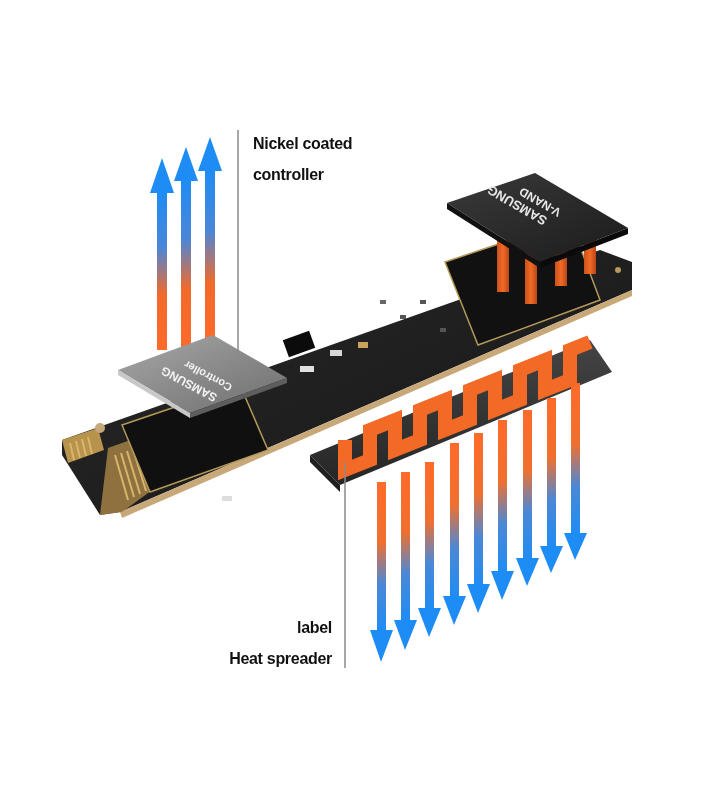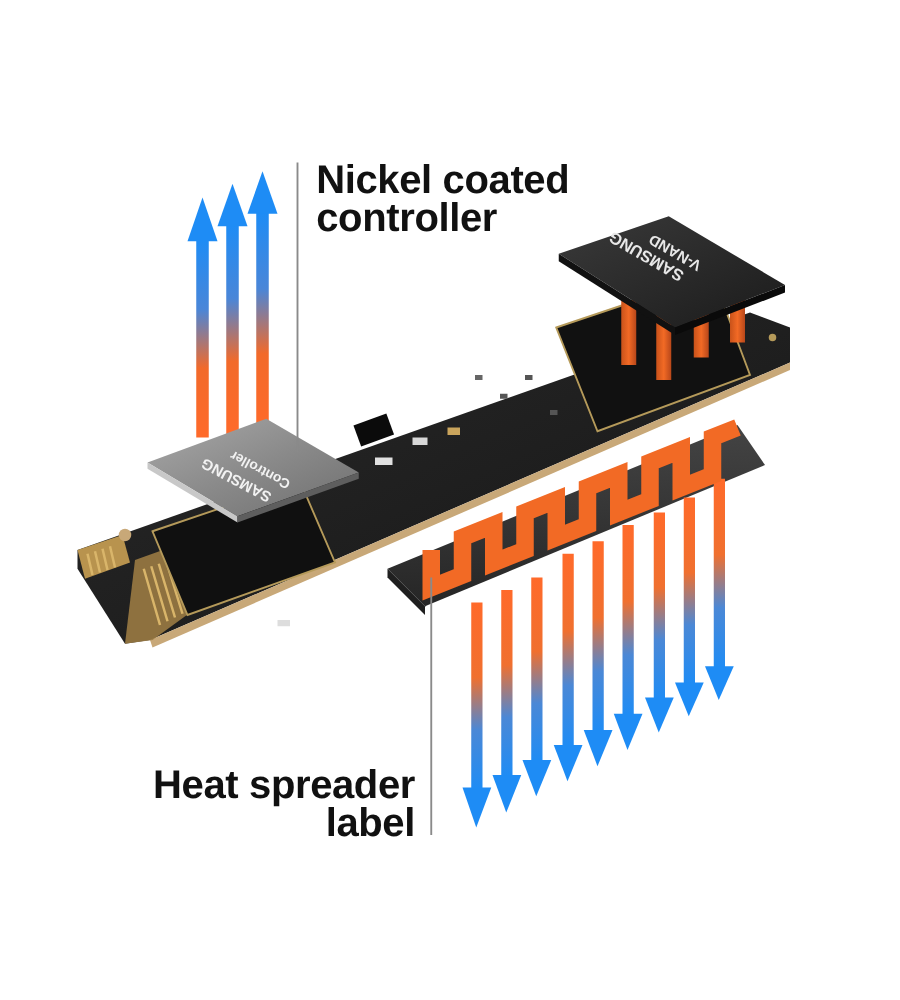--- a/index.html
+++ b/index.html
@@ -3,21 +3,21 @@
   <meta charset="utf-8">
   <style>
     html, body { margin: 0; padding: 0; background: #ffffff; }
     body { width: 720px; height: 800px; position: relative; overflow: hidden; }
     .canvas { position: absolute; left: 0; top: 0; width: 720px; height: 800px; }
     svg { position: absolute; left: 0; top: 0; }
     .callout {
       position: absolute;
       font-family: "Liberation Sans", "DejaVu Sans", sans-serif;
       font-weight: 700;
-      font-size: 32px;
+      font-size: 16px;
       line-height: 31px;
       color: #111111;
       letter-spacing: -0.3px;
     }
     .callout-top { left: 253px; top: 128px; text-align: left; }
     .callout-bottom { right: 388px; top: 612px; text-align: right; }
     .callout span { display: block; white-space: nowrap; }
     .chip-text {
       font-family: "Liberation Sans", "DejaVu Sans", sans-serif;
       font-weight: 700;
@@ -183,16 +183,16 @@
     <line x1="238" y1="130" x2="238" y2="362" stroke="#8a8a8a" stroke-width="1.5"></line>
     <line x1="345" y1="462" x2="345" y2="668" stroke="#8a8a8a" stroke-width="1.5"></line>
   </svg>
 
   <div class="callout callout-top">
     <span>Nickel coated</span>
     <span>controller</span>
   </div>
 
   <div class="callout callout-bottom">
+    <span>label</span>
     <span>Heat spreader</span>
-    <span>label</span>
   </div>
 </div>
 
 </body></html>

